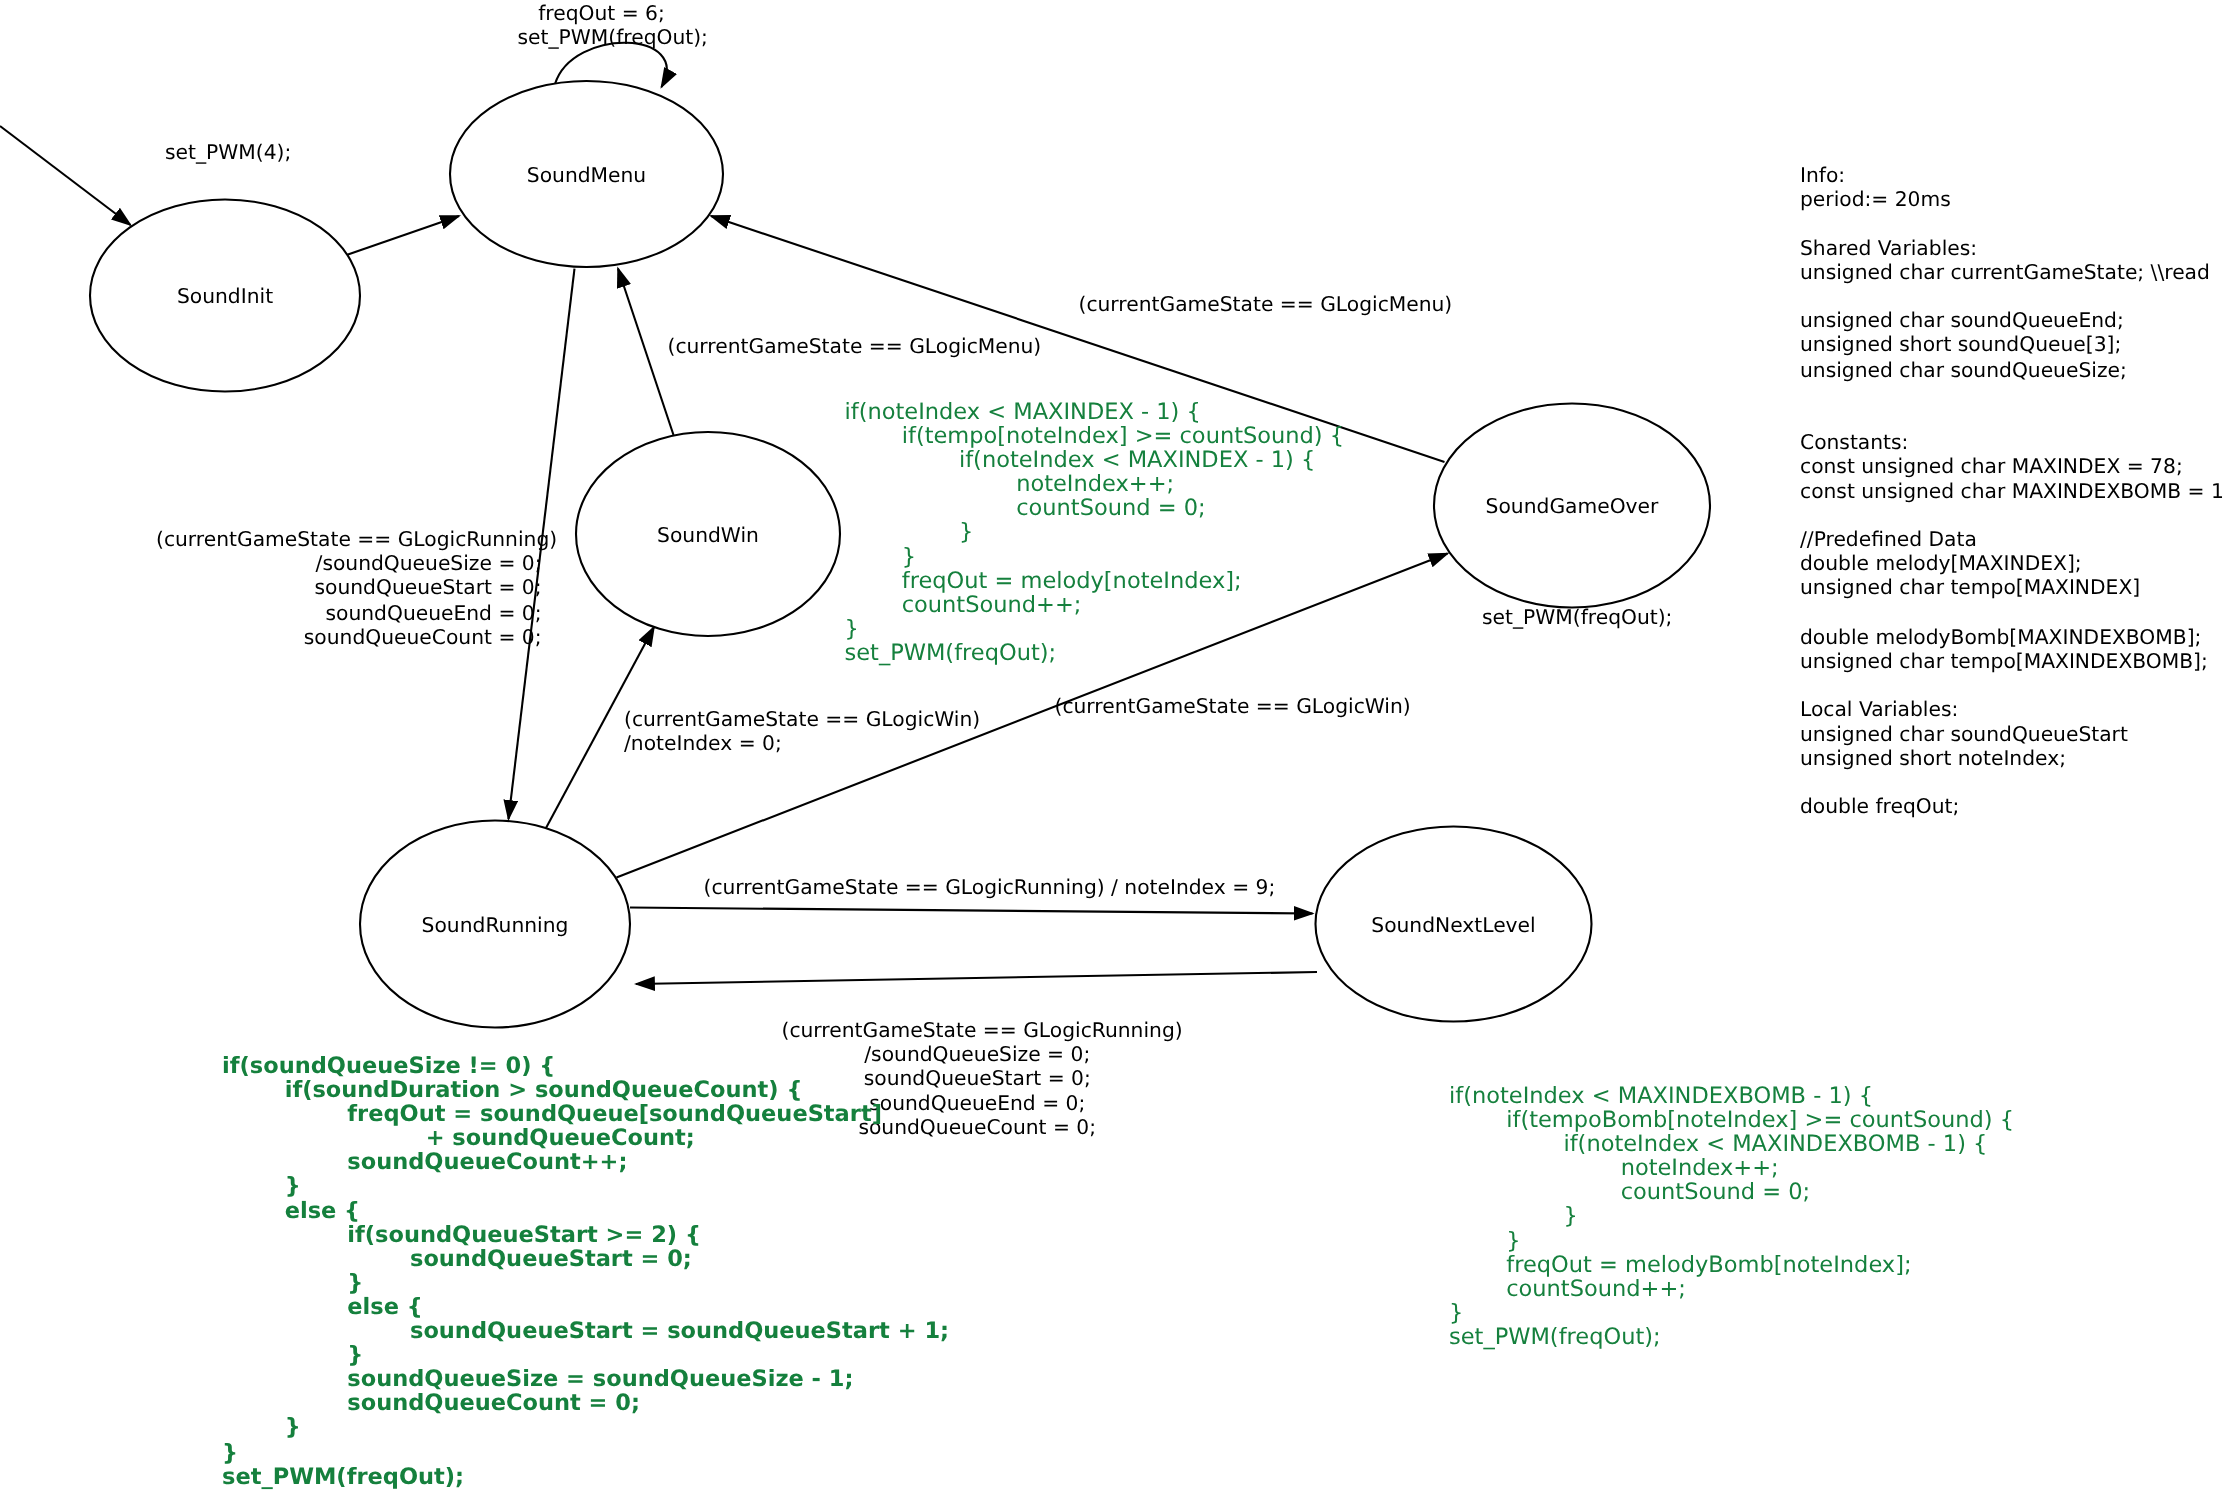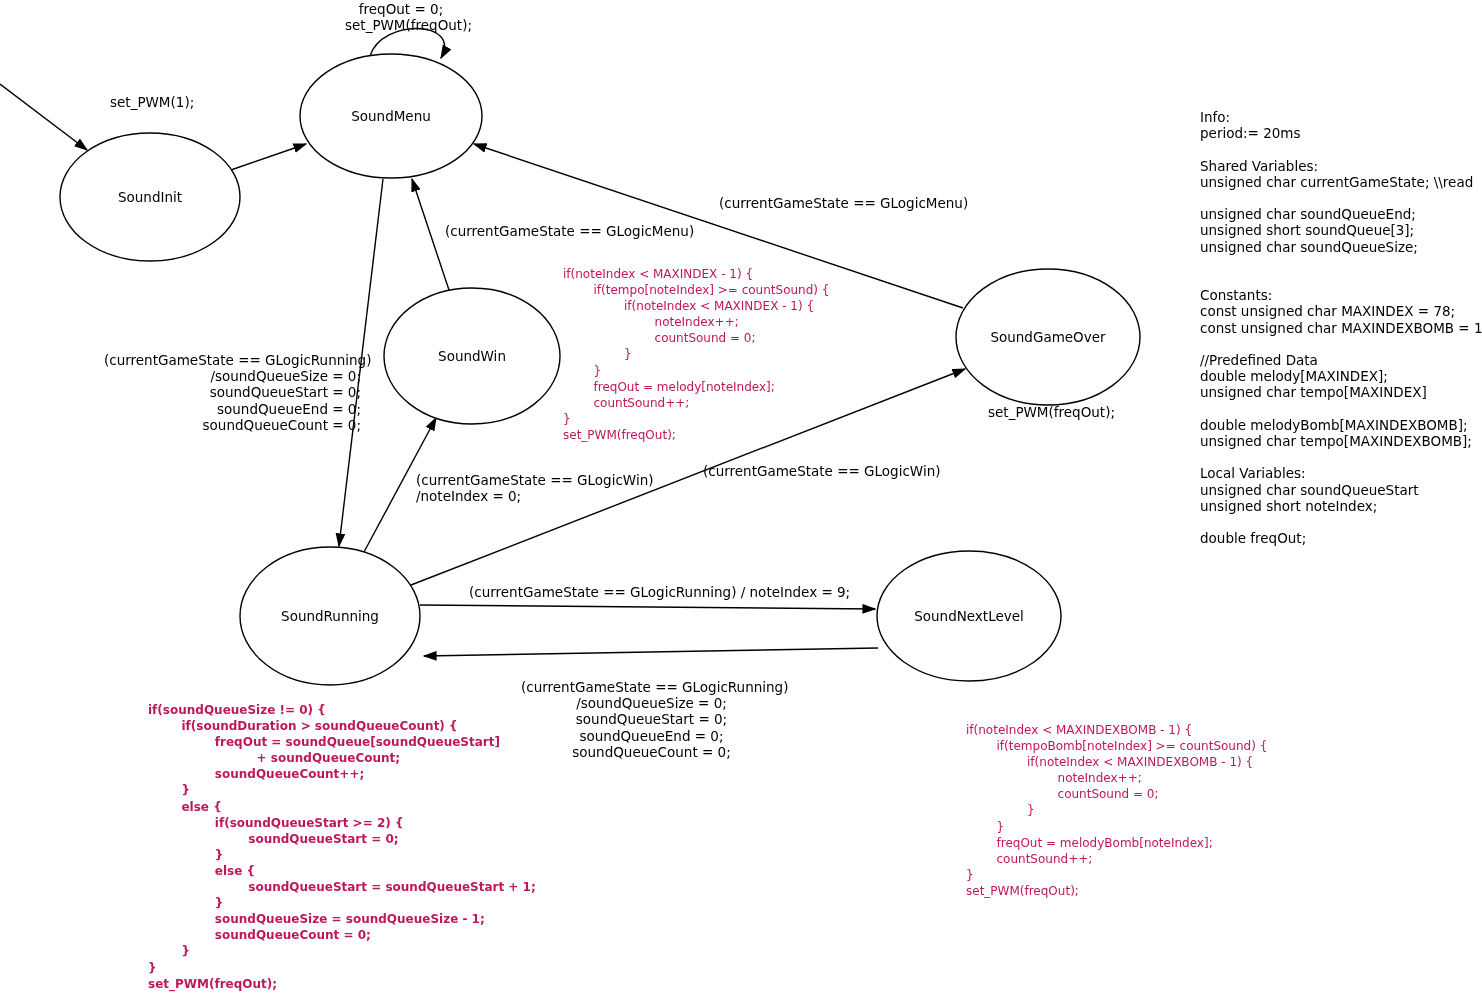--- a/index.html
+++ b/index.html
@@ -24,24 +24,24 @@
   }
   .lbl {
     position:absolute;
     font-size:13.5px;
     line-height:16.2px;
     white-space:pre;
     color:#000000;
   }
   .code {
     position:absolute;
-    font-size:12px;
+    font-size:15px;
     line-height:16.1px;
     white-space:pre;
-    color:#be185d;
+    color:#15803d;
   }
   .right-align { text-align:right; }
   .center-align { text-align:center; }
 </style>
 </head>
 <body>
 
 <div class="canvas">
 
   <svg class="diagram" width="1482" height="993" viewBox="0 0 1482 993">
@@ -86,23 +86,23 @@
       <ellipse class="state-ellipse" cx="330" cy="616" rx="90" ry="69"></ellipse>
       <text class="state-label" x="330" y="621">SoundRunning</text>
     </g>
 
     <g>
       <ellipse class="state-ellipse" cx="969" cy="616" rx="92" ry="65"></ellipse>
       <text class="state-label" x="969" y="621">SoundNextLevel</text>
     </g>
   </svg>
 
-  <div class="lbl" style="left:110px; top:94px;">set_PWM(1);</div>
+  <div class="lbl" style="left:110px; top:94px;">set_PWM(4);</div>
 
-  <div class="lbl center-align" style="left:345px; top:1px; width:112px;">freqOut = 0;
+  <div class="lbl center-align" style="left:345px; top:1px; width:112px;">freqOut = 6;
 set_PWM(freqOut);</div>
 
   <div class="lbl" style="left:445px; top:223px;">(currentGameState == GLogicMenu)</div>
 
   <div class="lbl" style="left:719px; top:195px;">(currentGameState == GLogicMenu)</div>
 
   <div class="lbl right-align" style="left:104px; top:352px; width:257px;">(currentGameState == GLogicRunning)
 /soundQueueSize = 0;
 soundQueueStart = 0;
 soundQueueEnd = 0;

